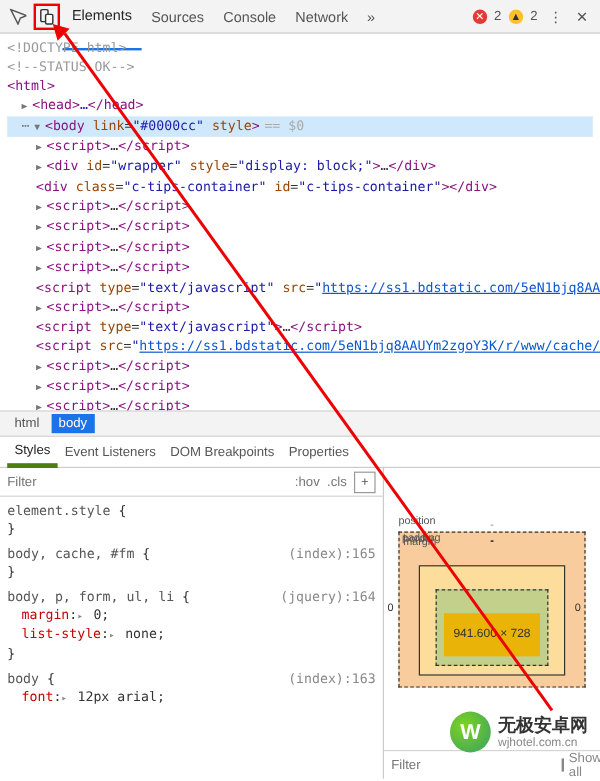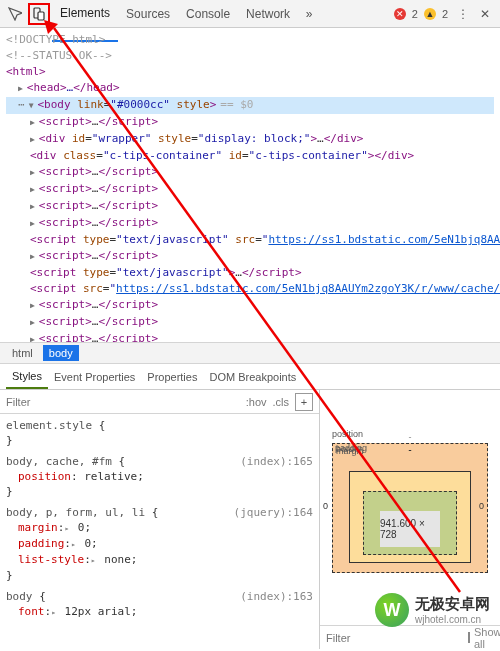--- a/index.html
+++ b/index.html
@@ -23,41 +23,41 @@
 .arrow-d::before{content:"▼";font-size:8px;color:#777;margin-right:4px}
 .dots::before{content:"⋯";color:#777;margin-right:4px}
 .tag{color:#881280}.attr{color:#994500}.val{color:#1a1aa6}.str{color:#1a1aa6}.cmt{color:#999}.link{color:#0b57d0;text-decoration:underline}.endtag{color:#881280}
 .hl-line{background:#cfe8fc}
 .eq{color:#aaa;margin-left:4px}
 .crumbs{height:22px;background:#f3f3f3;border-top:1px solid #d4d4d4;border-bottom:1px solid #d4d4d4;display:flex;align-items:center;padding:0 6px;gap:4px;font-size:11px}
 .crumb{padding:2px 6px;color:#555}
 .crumb.active{background:#1a73e8;color:#fff}
 .styles-tabs{height:26px;border-bottom:1px solid #ccc;display:flex;align-items:center;padding:0 6px;font-size:11px}
 .stab{padding:5px 6px;color:#555;cursor:pointer}
-.stab.active{color:#222;border-bottom:2px solid #4d7c0f}
+.stab.active{color:#222;border-bottom:4px solid #4d7c0f}
 .styles-body{display:flex;height:259px}
 .styles-left{flex:1;border-right:1px solid #ccc;display:flex;flex-direction:column}
 .filter-bar{height:24px;border-bottom:1px solid #d4d4d4;display:flex;align-items:center;padding:0 6px;font-size:11px;color:#999}
 .filter-bar input{border:none;outline:none;flex:1;font-size:11px;color:#777}
 .hov-cls{color:#777;margin-left:6px;cursor:pointer}
 .plus-btn{width:18px;height:18px;border:1px solid #999;display:flex;align-items:center;justify-content:center;margin-left:6px;cursor:pointer;color:#555}
 .rules{flex:1;padding:4px 6px;font-family:Consolas,Menlo,monospace;font-size:11px;line-height:15px;overflow:hidden}
 .sel{color:#555}.prop{color:#c80000}.pval{color:#333}.source{color:#888;float:right;cursor:pointer}
 .tri::before{content:"▸";font-size:8px;color:#888;margin-right:2px}
 .strike{text-decoration:line-through;color:#aaa}
 .warn::before{content:"⚠";color:#fbc02d;margin-right:3px}
 .swatch{display:inline-block;width:9px;height:9px;border:1px solid #888;vertical-align:middle;margin-right:3px}
 .styles-right{width:180px;display:flex;flex-direction:column}
 .box-model{flex:1;display:flex;align-items:center;justify-content:center}
 .bm{position:relative;width:156px;height:130px}
 .bm div{display:flex;align-items:center;justify-content:center}
 .bm-margin{width:156px;height:130px;border:1px dashed #333;background:#f9cc9d}
 .bm-border{width:122px;height:92px;border:1px solid #333;background:#fddd9b;margin-top:18px}
 .bm-padding{width:94px;height:64px;border:1px dashed #333;background:#c3d08b;margin-top:12px}
-.bm-content{width:60px;height:36px;background:#e5e5e5;margin-top:12px;font-size:10px;color:#333}
+.bm-content{width:80px;height:36px;background:#eab308;margin-top:12px;font-size:10px;color:#333}
 .bm-label{position:absolute;font-size:9px;color:#555}
 .bm-lbl-pos{top:-14px;left:0}
 .bm-top{position:absolute;top:2px;left:50%;transform:translateX(-50%);font-size:9px}
 .bm-pos-top{position:absolute;top:-11px;left:50%;transform:translateX(-50%);font-size:9px;color:#888}
 .bm-side{position:absolute;font-size:9px}
 .filter2{height:24px;border-top:1px solid #d4d4d4;display:flex;align-items:center;padding:0 6px;font-size:11px;color:#888}
 .filter2 input{border:none;outline:none;flex:1;font-size:11px;color:#777}
 .cb{width:11px;height:11px;border:1px solid #888;margin-right:4px}
 .red-arrow{position:absolute;top:20px;left:44px;width:430px;height:600px;pointer-events:none;z-index:50}
 .watermark{position:absolute;bottom:24px;right:10px;display:flex;align-items:center;gap:6px;z-index:60}
@@ -122,42 +122,40 @@
 
 </div>
 
 <div class="crumbs">
   <div class="crumb">html</div>
   <div class="crumb active">body</div>
 </div>
 
 <div class="styles-tabs">
   <div class="stab active">Styles</div>
-  <div class="stab">Event Properties</div>
+  <div class="stab">Event Listeners</div>
+  <div class="stab">DOM Breakpoints</div>
   <div class="stab">Properties</div>
-  <div class="stab">DOM Breakpoints</div>
 </div>
 
 <div class="styles-body">
   <div class="styles-left">
     <div class="filter-bar">
       <input placeholder="Filter" style="">
       <span class="hov-cls">:hov</span>
       <span class="hov-cls">.cls</span>
       <div class="plus-btn">+</div>
     </div>
     <div class="rules">
       <div><span class="sel">element.style</span> <span class="brace">{</span></div>
       <div><span class="brace">}</span></div>
       <div style="margin-top:6px"><span class="source">(index):165</span><span class="sel">body, cache, #fm</span> <span class="brace">{</span></div>
-      <div class="ind1"><span class="prop">position</span>: <span class="pval">relative</span>;</div>
       <div><span class="brace">}</span></div>
       <div style="margin-top:6px"><span class="source">(jquery):164</span><span class="sel">body, p, form, ul, li</span> <span class="brace">{</span></div>
       <div class="ind1"><span class="prop">margin</span>:<span class="tri"></span> <span class="pval">0</span>;</div>
-      <div class="ind1"><span class="prop">padding</span>:<span class="tri"></span> <span class="pval">0</span>;</div>
       <div class="ind1"><span class="prop">list-style</span>:<span class="tri"></span> <span class="pval">none</span>;</div>
       <div><span class="brace">}</span></div>
       <div style="margin-top:6px"><span class="source">(index):163</span><span class="sel">body</span> <span class="brace">{</span></div>
       <div class="ind1"><span class="prop">font</span>:<span class="tri"></span> <span class="pval">12px arial</span>;</div>
 
     </div>
   </div>
   <div class="styles-right">
     <div class="box-model">
       <div class="bm">

